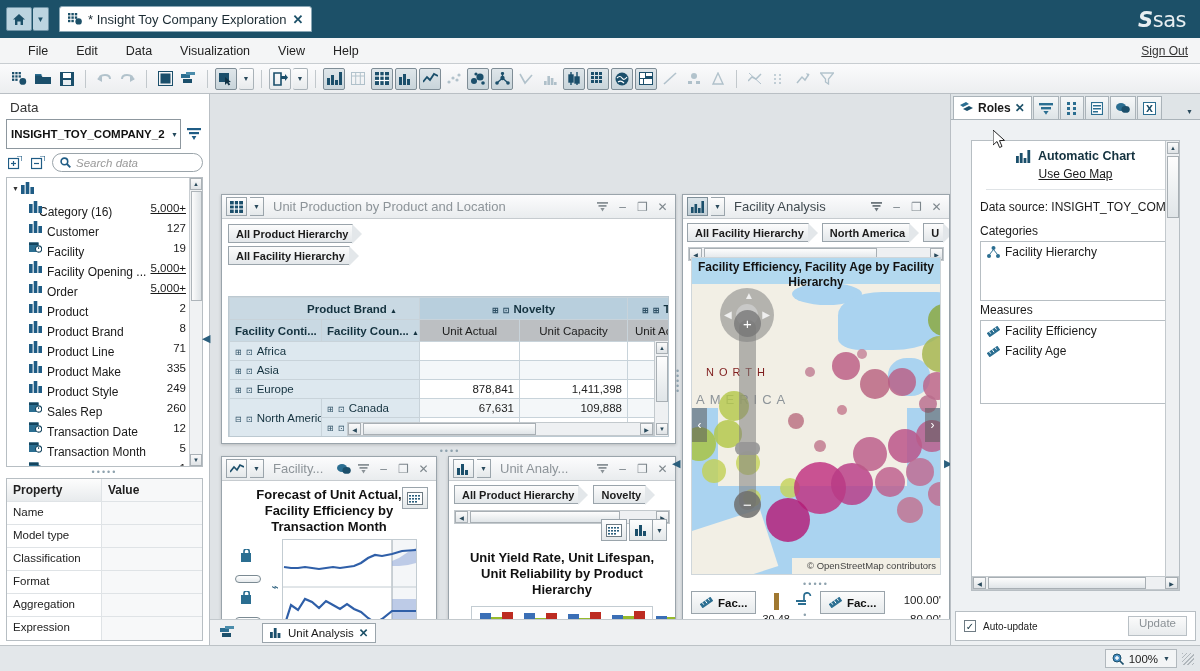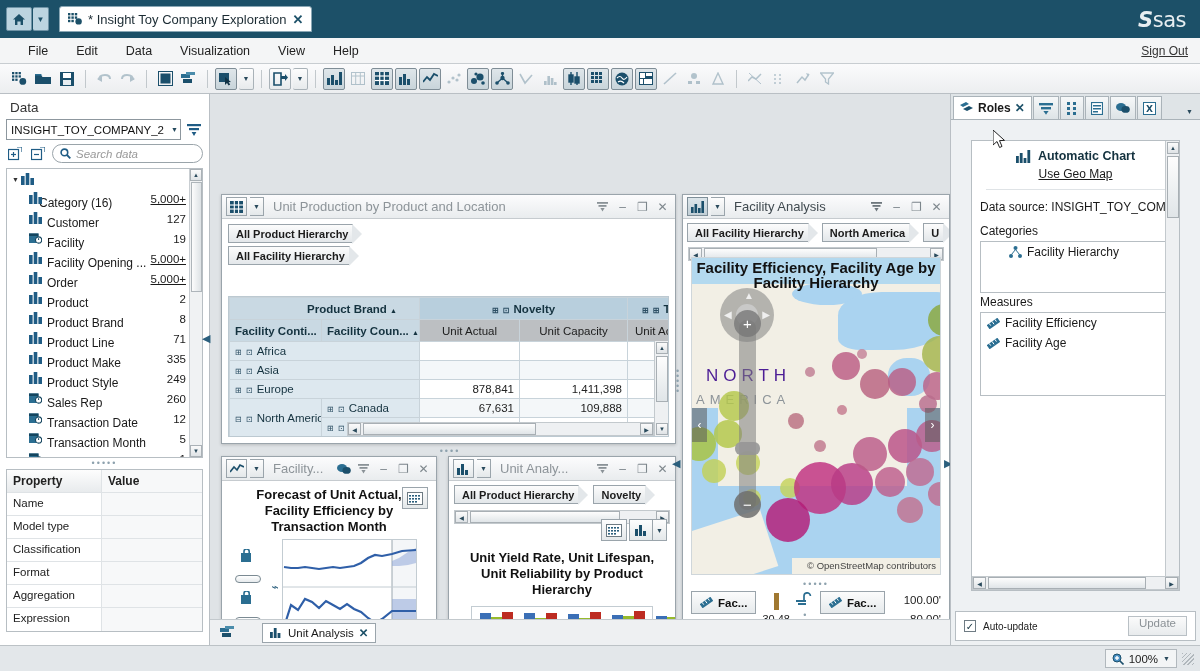--- a/index.html
+++ b/index.html
@@ -75,23 +75,23 @@
 
   
   .leftpanel {
     position: absolute; left: 0; top: 0; width: 210px; height: 577px;
     background: #fff; border-right: 1px solid #b9bfc4;
     display: flex; flex-direction: column;
   }
   .lp-title { padding: 6px 10px 4px; font-size: 13.5px; color: #333; }
   .lp-row { display: flex; align-items: center; padding: 0 6px 4px; gap: 4px; }
   .ds-select {
-    flex: 1; height: 21px; border: 1px solid #8d979e; background: #fff;
+    flex: 1; height: 30px; border: 1px solid #8d979e; background: #fff;
     display: flex; align-items: center; padding: 0 2px 0 4px;
-    font-size: 11.5px; color: #111; justify-content: space-between;
+    font-size: 11.5px; color: #111; justify-content: space-between; font-weight: bold;
   }
   .ds-select .cv { font-size: 7px; color: #23485c; padding-left: 3px; }
   .icon-sq { width: 18px; height: 18px; display: flex; align-items: center;
              justify-content: center; color: #1f5c85; }
   .lp-search { display: flex; align-items: center; padding: 0 6px 5px; gap: 5px; }
   .srch {
     flex: 1; height: 19px; border: 1px solid #9aa4aa; border-radius: 10px;
     background: #fff; display: flex; align-items: center; gap: 5px; padding: 0 7px;
     font-size: 11.5px; color: #999; font-style: italic;
   }
@@ -202,21 +202,21 @@
              padding: 0 9px; border: 1px solid #9aa4ab;
              background: linear-gradient(#fcfcfc,#e6eaec); font-size: 12px;
              font-weight: bold; color: #111; }
   .bargroup { display: flex; align-items: flex-end; gap: 0; margin-right: 4px; }
   .bar { width: 11px; }
 
   
   .map { position: absolute; left: 8px; right: 8px; top: 38px; height: 318px;
          border: 1px solid #cfd6da; overflow: hidden; background: #b3d9ef; }
   .maptitle { position: absolute; top: 2px; left: 0; right: 0; text-align: center;
-              font-weight: bold; font-size: 15px; color: #111; line-height: 15px;
+              font-weight: bold; font-size: 12px; color: #111; line-height: 15px;
               z-index: 5; }
   .land { position: absolute; background: #f2efe5; }
   .water { position: absolute; background: #aad3f0; }
   .bubble { position: absolute; border-radius: 50%; opacity: .82; }
   .navpad { position: absolute; left: 28px; top: 30px; width: 54px; height: 54px;
             border-radius: 50%; background: rgba(130,130,130,.55); }
   .navpad .cc { position: absolute; left: 16px; top: 16px; width: 22px; height: 22px;
                 border-radius: 50%; background: rgba(205,205,205,.85); }
   .zoomslider { position: absolute; left: 47px; top: 62px; width: 17px; height: 190px;
                 background: rgba(125,125,125,.55); border-radius: 8px; }
@@ -1228,21 +1228,21 @@
           <div class="water" style="left:0; top:228px; width:300px; height:110px;"></div>
           <div class="water" style="left:-40px; top:150px; width:66px; height:190px;"></div>
           <div class="water" style="left:215px; top:150px; width:80px; height:120px;"></div>
           <div class="water" style="left:100px; top:25px; width:70px; height:22px; border-radius:50%;"></div>
           <div class="water" style="left:146px; top:34px; width:110px; height:58px; border-radius:40% 10% 50% 20%;"></div>
           <div class="water" style="left:196px; top:100px; width:42px; height:38px; border-radius:45%;"></div>
           <div class="water" style="left:10px; top:275px; width:240px; height:70px;"></div>
           <div class="land" style="left:-40px; top:268px; width:120px; height:60px; transform:rotate(-18deg);"></div>
           <div class="land" style="left:100px; top:300px; width:170px; height:30px;"></div>
 
-          <div style="position:absolute; left:14px; top:108px; font-size:17px; letter-spacing:5px; color:#4c1d95;">NORTH</div>
+          <div style="position:absolute; left:14px; top:108px; font-size:11px; letter-spacing:5px; color:#7f1d1d;">NORTH</div>
           <div style="position:absolute; left:4px; top:134px; font-size:13px; letter-spacing:5px; color:#8d9499;">AMERICA</div>
 
           <div id="bubbles">
               <div class="bubble" style="left: -10px; top: 169px; width: 34px; height: 34px; background: rgb(168, 195, 62);"></div>
               <div class="bubble" style="left: 27px; top: 133px; width: 30px; height: 30px; background: rgb(180, 200, 74);"></div>
               <div class="bubble" style="left: 22px; top: 162px; width: 28px; height: 28px; background: rgb(178, 199, 71);"></div>
               <div class="bubble" style="left: 10px; top: 201px; width: 24px; height: 24px; background: rgb(194, 209, 87);"></div>
               <div class="bubble" style="left: 44px; top: 193px; width: 24px; height: 24px; background: rgb(198, 212, 91);"></div>
               <div class="bubble" style="left: 51px; top: 231px; width: 18px; height: 18px; background: rgb(201, 215, 95);"></div>
               <div class="bubble" style="left: 88px; top: 220px; width: 20px; height: 20px; background: rgb(197, 211, 90);"></div>
@@ -1417,21 +1417,21 @@
                 <rect x="7.6" y="8" width="2.8" height="5"></rect>
                 <rect x="11.4" y="0" width="2.8" height="13"></rect>
               </g>
             </svg>
           <span>Automatic Chart</span>
         </div>
         <div class="geolink">Use Geo Map</div>
         <div class="dsrc">Data source: INSIGHT_TOY_COMPANY_</div>
 
         <div class="seclabel">Categories</div>
-        <div class="rolebox" style="height:52px;padding-left:22px;">
+        <div class="rolebox" style="height:60px;">
           <div class="roleitem">
             <svg width="13" height="12" viewBox="0 0 13 12">
                 <g fill="#2b6e91">
                   <circle cx="6.5" cy="2" r="2"></circle>
                   <circle cx="2" cy="10" r="2"></circle>
                   <circle cx="11" cy="10" r="2"></circle>
                 </g>
                 <g stroke="#2b6e91" stroke-width="1">
                   <line x1="6.5" y1="3.5" x2="2.5" y2="8.5"></line>
                   <line x1="6.5" y1="3.5" x2="10.5" y2="8.5"></line>

